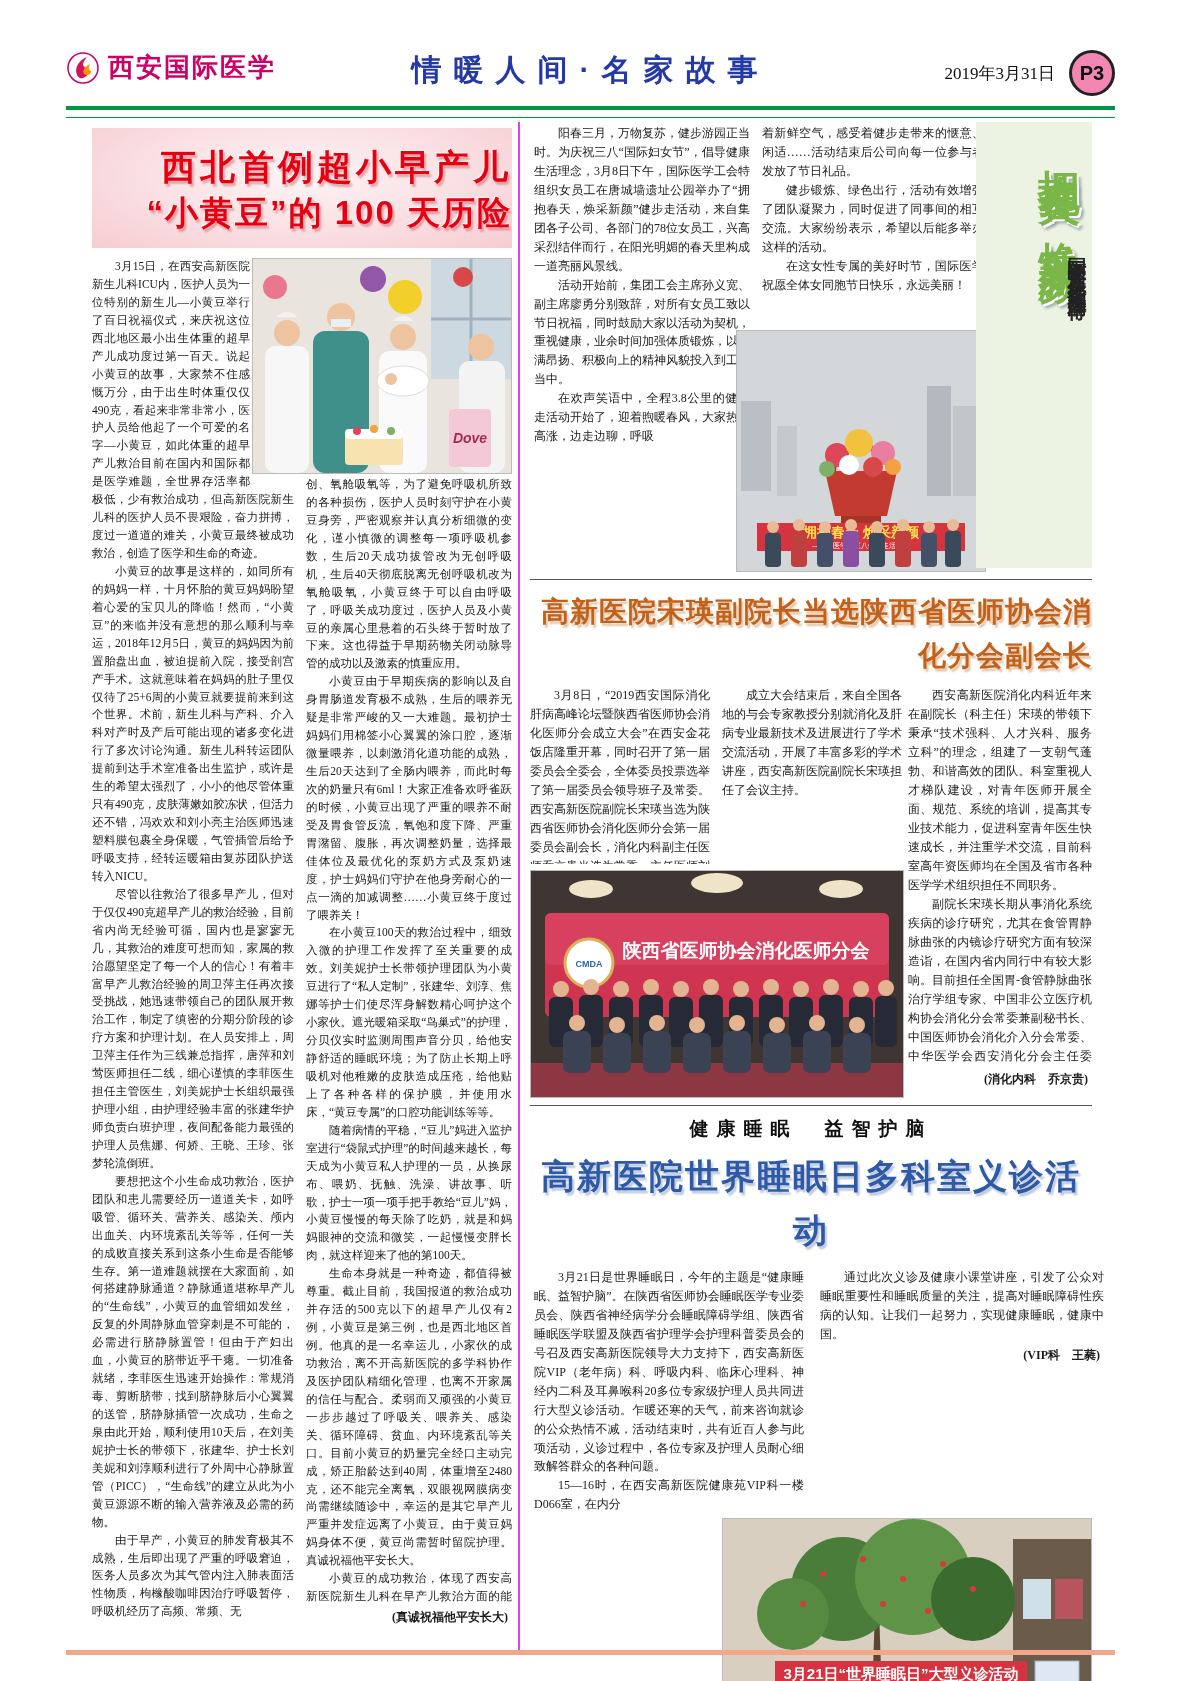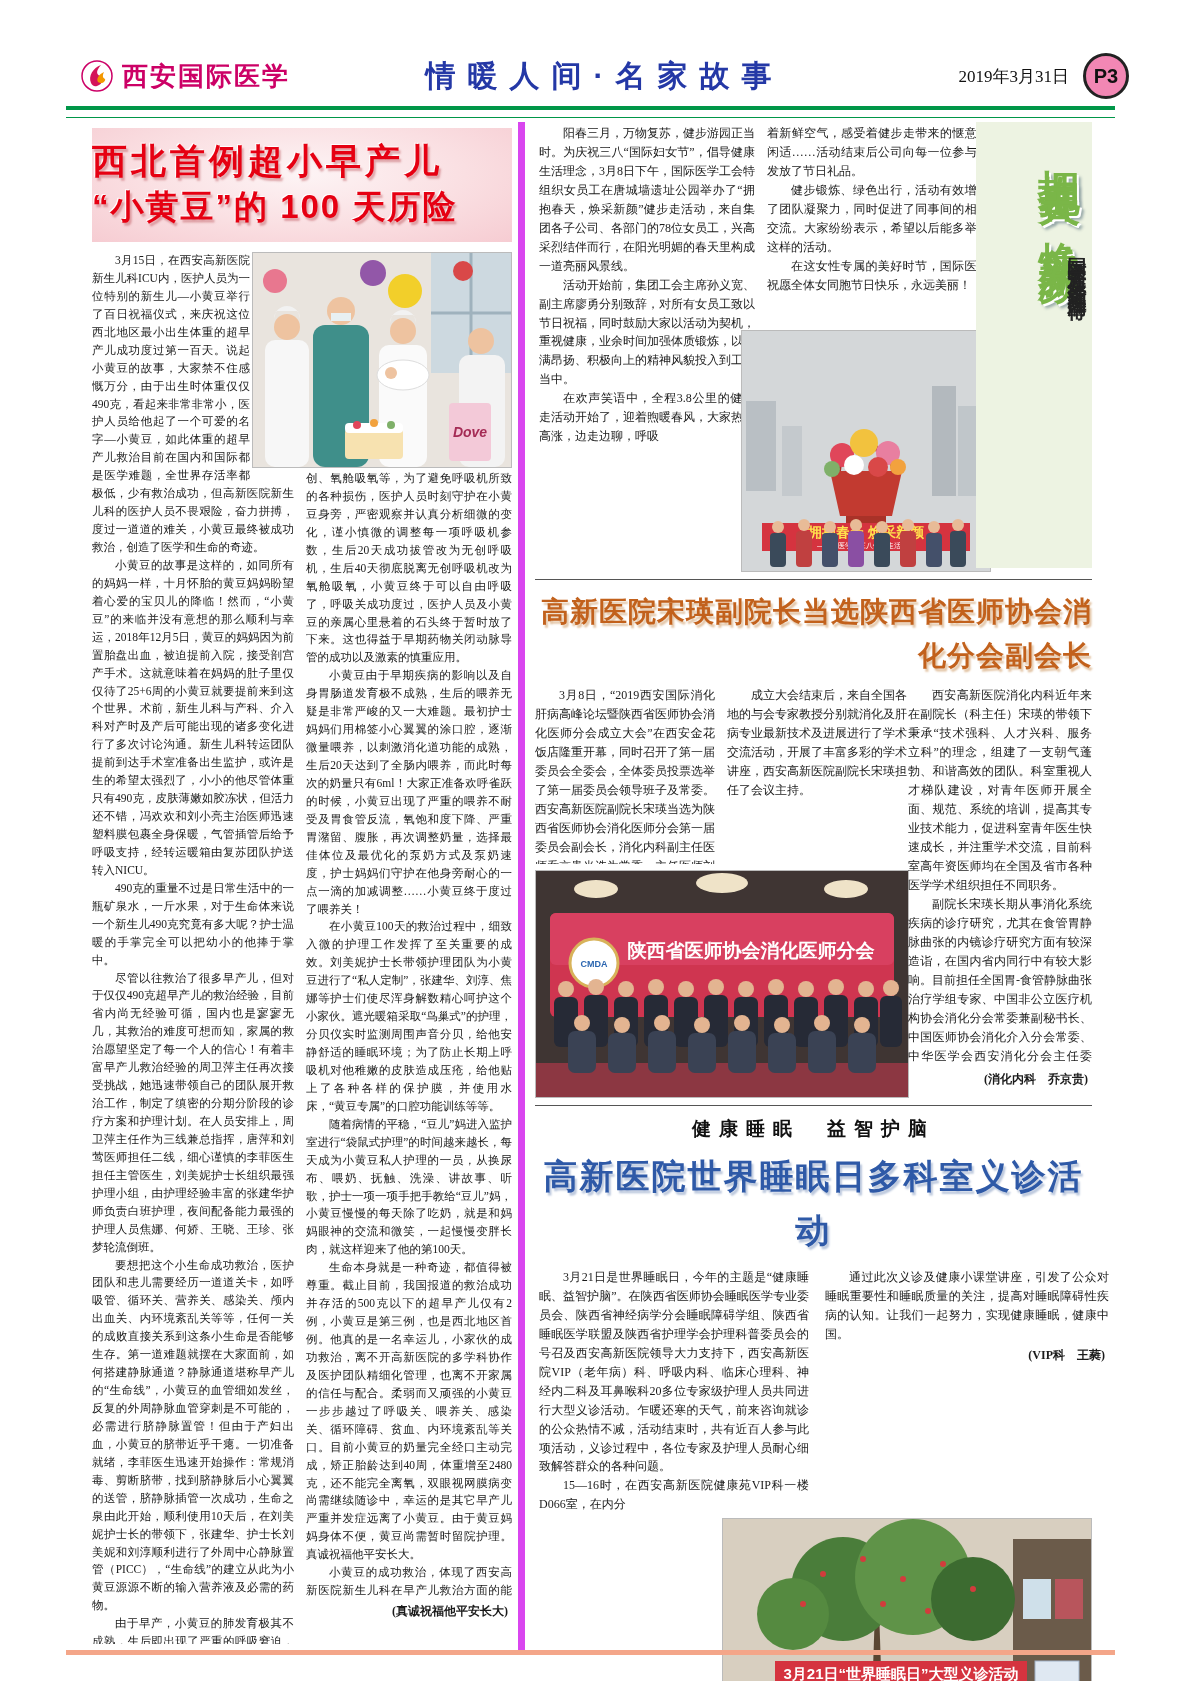--- a/index.html
+++ b/index.html
@@ -1,54 +1,54 @@
 <!DOCTYPE html>
 <html><head>
 <meta charset="utf-8">
 <style>
   html,body{margin:0;padding:0;background:#e9e9e9;}
   .page{position:relative;width:1181px;height:1681px;margin:0 auto;background:#fff;overflow:hidden;
         font-family:"Liberation Serif","DejaVu Serif",serif;color:#1a1a1a;}
   
-  .masthead{position:absolute;left:80px;top:50px;width:1049px;height:52px;display:flex;align-items:center;}
+  .masthead{position:absolute;left:66px;top:50px;width:1049px;height:52px;display:flex;align-items:flex-start;}
   .brand{display:flex;align-items:center;gap:8px;font-family:"Liberation Sans","DejaVu Sans",sans-serif;
          font-weight:bold;font-size:26px;color:#cc0066;letter-spacing:2px;}
   .section-title{position:absolute;left:0;right:0;text-align:center;font-family:"Liberation Sans","DejaVu Sans",sans-serif;
          font-weight:bold;font-size:30px;color:#2438a6;letter-spacing:12px;}
   .dateline{margin-left:auto;display:flex;align-items:center;gap:14px;font-size:17px;color:#111;z-index:2;}
   .pagebadge{width:40px;height:40px;border-radius:50%;background:#f287b4;border:3px solid #222;
          display:flex;align-items:center;justify-content:center;font-family:"Liberation Sans",sans-serif;
          font-weight:bold;font-size:20px;color:#111;}
   .rule-green{position:absolute;left:66px;top:106px;width:1049px;height:7px;
          border-top:4px solid #009648;border-bottom:1px solid #009648;}
   
   .content{position:absolute;left:92px;top:122px;width:1000px;height:1530px;}
   .coltext{text-align:justify;overflow:hidden;}
   .para{margin:0;text-indent:2em;}
   .para.cont{text-indent:0;}
   .byline{font-weight:bold;text-align:right;font-size:12px;padding-right:4px;margin-top:2px;}
   .hsep{border:0;border-top:1px solid #555;margin:7px 0;}
   
   .left-article{position:absolute;left:0;top:6px;width:420px;height:1520px;}
-  .baby-title{height:104px;padding-top:10px;text-align:left;
+  .baby-title{height:104px;padding-top:16px;text-align:right;
       background:radial-gradient(ellipse at 50% 40%, #fdf4f5 0%, #fadfe2 55%, #f6ccd2 100%);
       font-family:"Liberation Sans","DejaVu Sans",sans-serif;font-weight:bold;color:#e60012;}
   .baby-title .t1{font-size:35px;letter-spacing:4px;text-shadow:2px 3px 2px rgba(170,40,50,.35),-1px -1px 0 #fff;}
   .baby-title .t2{font-size:33px;letter-spacing:2px;text-shadow:2px 3px 2px rgba(170,40,50,.35),-1px -1px 0 #fff;}
   .baby-body{position:relative;margin-top:10px;height:1392px;display:flex;gap:12px;
       font-size:11.5px;line-height:1.56;}
   .baby-col1{width:202px;height:100%;}
   .baby-col1 .coltext{height:100%;}
   .photo-spacer{float:right;width:44px;height:216px;}
   .baby-col2{width:206px;padding-top:218px;}
   .baby-col2 .coltext{height:1130px;}
   .baby-photo{position:absolute;top:0;right:0;width:258px;height:214px;border:1px solid #bbb;}
   
   .right-side{position:absolute;left:426px;top:0;width:574px;height:1530px;
-      border-left:7px solid #d946ef;padding-left:10px;box-sizing:border-box;font-size:12px;line-height:1.58;}
+      border-left:2px solid #d946ef;padding-left:10px;box-sizing:border-box;font-size:12px;line-height:1.58;}
   
   .walk-section{position:relative;height:450px;}
   .walk-col1{position:absolute;left:4px;top:2px;width:216px;height:444px;}
   .walk-col2{position:absolute;left:232px;top:2px;width:222px;}
   .walk-col2 .coltext{height:202px;}
   .walk-photo{position:absolute;left:206px;top:208px;width:248px;height:240px;border:1px solid #bbb;}
   .vert-panel{position:absolute;right:0;top:0;width:116px;height:446px;background:#edf3e2;
       writing-mode:vertical-rl;text-orientation:upright;display:flex;padding-top:14px;box-sizing:border-box;}
   .vert-main{font-family:"Liberation Sans","DejaVu Sans",sans-serif;font-weight:bold;font-size:42px;
       color:#7ab648;letter-spacing:6px;text-shadow:2px 2px 0 #fff,4px 4px 3px #9aa;margin-left:4px;}
@@ -144,21 +144,20 @@
             <circle cx="138" cy="172" r="4" fill="#7fb069"></circle>
 
           <rect x="196" y="150" width="42" height="58" rx="4" fill="#f3c9d8"></rect>
           <text x="217" y="184" font-size="14" font-style="italic" font-weight="bold" fill="#a42b55" text-anchor="middle">Dove</text>
         </svg>
         <div class="baby-col1">
           <div class="coltext">
             <div class="photo-spacer"></div>
           <p class="para">3月15日，在西安高新医院新生儿科ICU内，医护人员为一位特别的新生儿—小黄豆举行了百日祝福仪式，来庆祝这位西北地区最小出生体重的超早产儿成功度过第一百天。说起小黄豆的故事，大家禁不住感慨万分，由于出生时体重仅仅490克，看起来非常非常小，医护人员给他起了一个可爱的名字—小黄豆，如此体重的超早产儿救治目前在国内和国际都是医学难题，全世界存活率都极低，少有救治成功，但高新医院新生儿科的医护人员不畏艰险，奋力拼搏，度过一道道的难关，小黄豆最终被成功救治，创造了医学和生命的奇迹。</p>
               <p class="para">小黄豆的故事是这样的，如同所有的妈妈一样，十月怀胎的黄豆妈妈盼望着心爱的宝贝儿的降临！然而，“小黄豆”的来临并没有意想的那么顺利与幸运，2018年12月5日，黄豆的妈妈因为前置胎盘出血，被迫提前入院，接受剖宫产手术。这就意味着在妈妈的肚子里仅仅待了25+6周的小黄豆就要提前来到这个世界。术前，新生儿科与产科、介入科对产时及产后可能出现的诸多变化进行了多次讨论沟通。新生儿科转运团队提前到达手术室准备出生监护，或许是生的希望太强烈了，小小的他尽管体重只有490克，皮肤薄嫩如胶冻状，但活力还不错，冯欢欢和刘小亮主治医师迅速塑料膜包裹全身保暖，气管插管后给予呼吸支持，经转运暖箱由复苏团队护送转入NICU。</p>
-              <p class="para">490克的重量不过是日常生活中的一瓶矿泉水，一斤水果，对于生命体来说一个新生儿490克究竟有多大呢？护士温暖的手掌完全可以把幼小的他捧于掌中。</p>
               <p class="para">尽管以往救治了很多早产儿，但对于仅仅490克超早产儿的救治经验，目前省内尚无经验可循，国内也是寥寥无几，其救治的难度可想而知，家属的救治愿望坚定了每一个人的信心！有着丰富早产儿救治经验的周卫萍主任再次接受挑战，她迅速带领自己的团队展开救治工作，制定了缜密的分期分阶段的诊疗方案和护理计划。在人员安排上，周卫萍主任作为三线兼总指挥，唐萍和刘莺医师担任二线，细心谨慎的李菲医生担任主管医生，刘美妮护士长组织最强护理小组，由护理经验丰富的张建华护师负责白班护理，夜间配备能力最强的护理人员焦娜、何娇、王晓、王珍、张梦轮流倒班。</p>
               <p class="para">要想把这个小生命成功救治，医护团队和患儿需要经历一道道关卡，如呼吸管、循环关、营养关、感染关、颅内出血关、内环境紊乱关等等，任何一关的成败直接关系到这条小生命是否能够生存。第一道难题就摆在大家面前，如何搭建静脉通道？静脉通道堪称早产儿的“生命线”，小黄豆的血管细如发丝，反复的外周静脉血管穿刺是不可能的，必需进行脐静脉置管！但由于产妇出血，小黄豆的脐带近乎干瘪。一切准备就绪，李菲医生迅速开始操作：常规消毒、剪断脐带，找到脐静脉后小心翼翼的送管，脐静脉插管一次成功，生命之泉由此开始，顺利使用10天后，在刘美妮护士长的带领下，张建华、护士长刘美妮和刘淳顺利进行了外周中心静脉置管（PICC），“生命线”的建立从此为小黄豆源源不断的输入营养液及必需的药物。</p>
               <p class="para">由于早产，小黄豆的肺发育极其不成熟，生后即出现了严重的呼吸窘迫，医务人员多次为其气管内注入肺表面活性物质，枸橼酸咖啡因治疗呼吸暂停，呼吸机经历了高频、常频、无</p>
             </div>
         </div>
         <div class="baby-col2">
           <div class="coltext">
               <p class="para cont">创、氧舱吸氧等，为了避免呼吸机所致的各种损伤，医护人员时刻守护在小黄豆身旁，严密观察并认真分析细微的变化，谨小慎微的调整每一项呼吸机参数，生后20天成功拔管改为无创呼吸机，生后40天彻底脱离无创呼吸机改为氧舱吸氧，小黄豆终于可以自由呼吸了，呼吸关成功度过，医护人员及小黄豆的亲属心里悬着的石头终于暂时放了下来。这也得益于早期药物关闭动脉导管的成功以及激素的慎重应用。</p>
               <p class="para">小黄豆由于早期疾病的影响以及自身胃肠道发育极不成熟，生后的喂养无疑是非常严峻的又一大难题。最初护士妈妈们用棉签小心翼翼的涂口腔，逐渐微量喂养，以刺激消化道功能的成熟，生后20天达到了全肠内喂养，而此时每次的奶量只有6ml！大家正准备欢呼雀跃的时候，小黄豆出现了严重的喂养不耐受及胃食管反流，氧饱和度下降、严重胃潴留、腹胀，再次调整奶量，选择最佳体位及最优化的泵奶方式及泵奶速度，护士妈妈们守护在他身旁耐心的一点一滴的加减调整……小黄豆终于度过了喂养关！</p>
               <p class="para">在小黄豆100天的救治过程中，细致入微的护理工作发挥了至关重要的成效。刘美妮护士长带领护理团队为小黄豆进行了“私人定制”，张建华、刘淳、焦娜等护士们使尽浑身解数精心呵护这个小家伙。遮光暖箱采取“鸟巢式”的护理，分贝仪实时监测周围声音分贝，给他安静舒适的睡眠环境；为了防止长期上呼吸机对他稚嫩的皮肤造成压疮，给他贴上了各种各样的保护膜，并使用水床，“黄豆专属”的口腔功能训练等等。</p>

